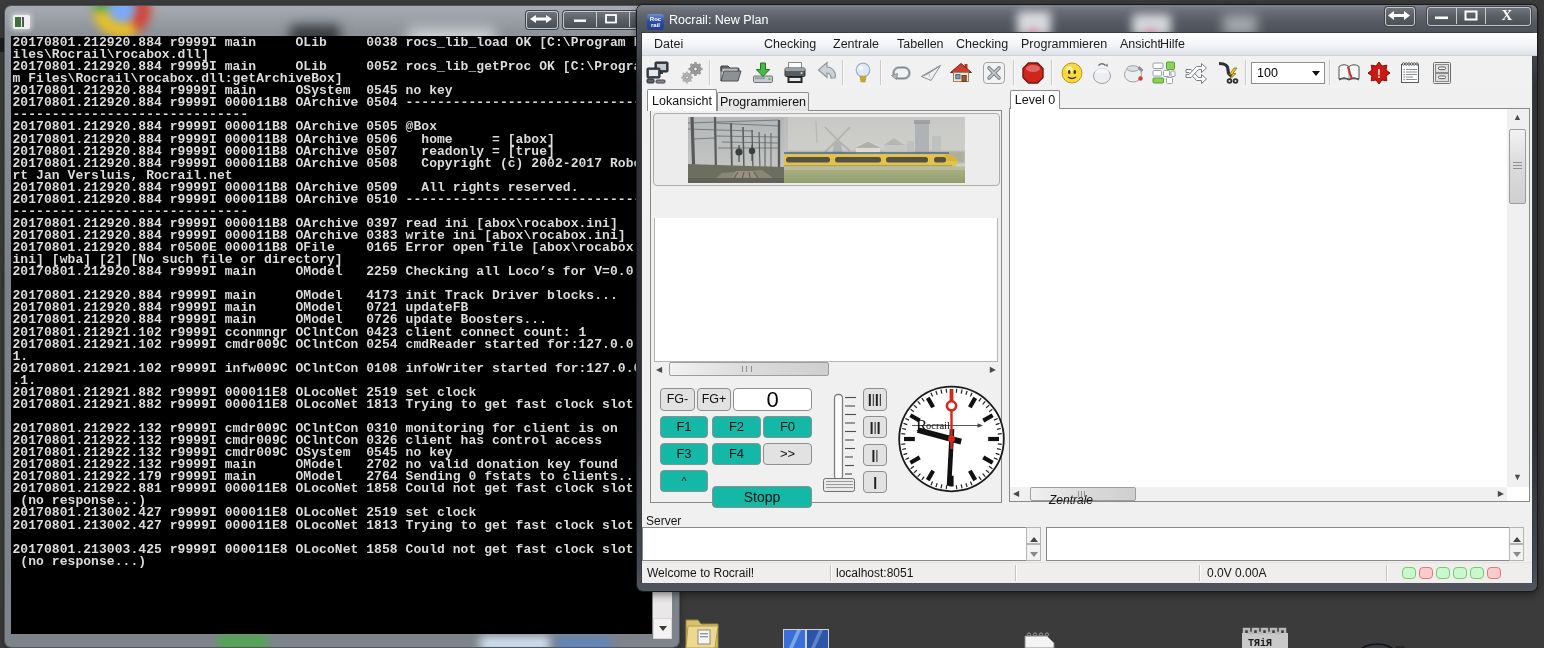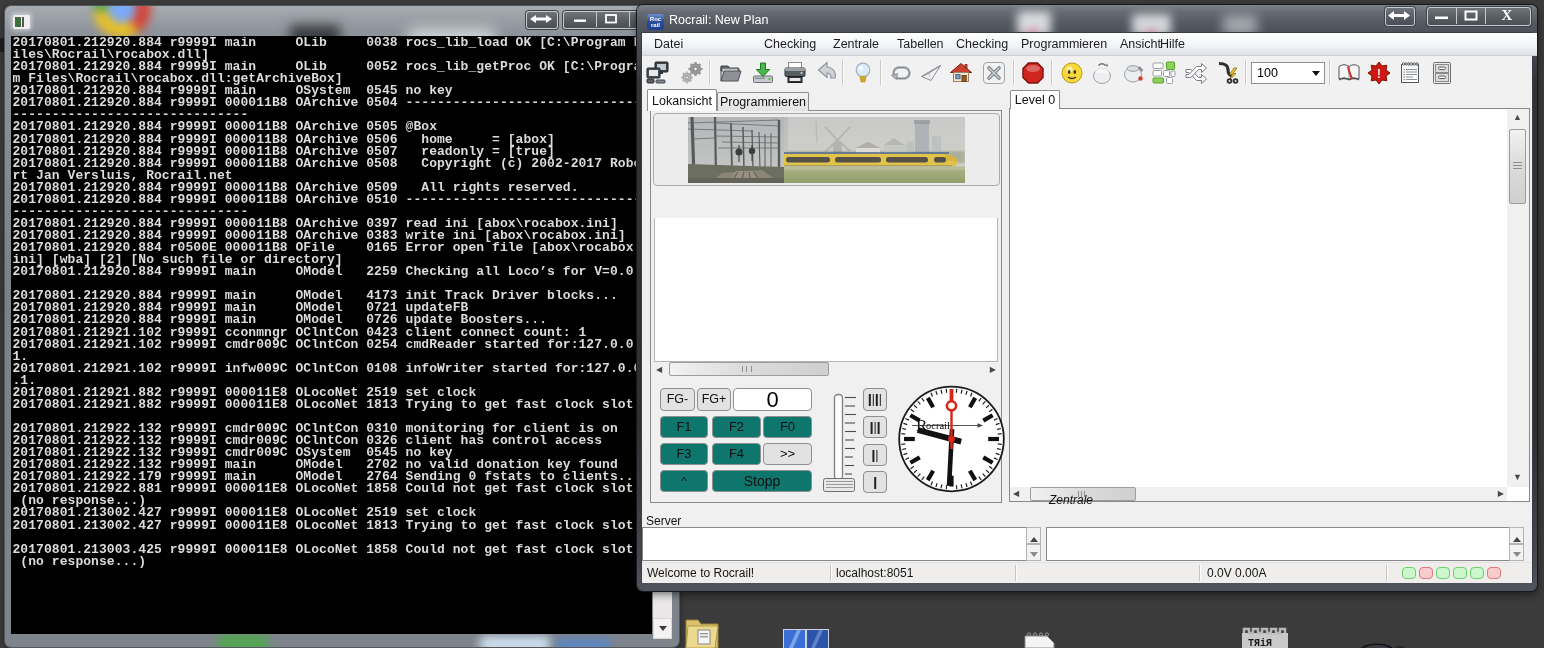--- a/index.html
+++ b/index.html
@@ -43,21 +43,21 @@
   
   .tab{position:absolute;font-size:12.5px;color:#111;
     border:1px solid #8c8c8c;border-bottom:none;border-radius:2px 2px 0 0;box-sizing:border-box;}
   .tabactive{background:#ffffff;z-index:3;}
   .tabinactive{background:linear-gradient(180deg,#f4f4f4,#e2e2e2);z-index:2;}
   
   .page{position:absolute;border:1px solid #898989;background:#f0f0f0;box-sizing:border-box;}
   
   .gbtn{position:absolute;border:1px solid #8f8f8f;border-radius:4px;background:#e2e2e2;
     color:#111;font-size:13px;text-align:center;box-sizing:border-box;}
-  .green{background:#0f766e;}
+  .green{background:#14b8a6;}
   
   .sbtrack{position:absolute;background:#f0f0f0;}
   .sbthumb{position:absolute;background:linear-gradient(180deg,#f2f2f2,#dcdcdc 45%,#cfcfcf);
     border:1px solid #9d9d9d;border-radius:2px;box-sizing:border-box;}
   .sbthumbv{background:linear-gradient(90deg,#f2f2f2,#dcdcdc 45%,#cfcfcf);}
   .sbarrow{position:absolute;color:#4a4a4a;text-align:center;}
   
   #statusbar{left:0;top:529px;width:890px;height:20px;background:#f0eeec;border-top:1px solid #e4e2e0;}
   .ssep{position:absolute;top:2px;width:1px;height:16px;background:#c6c4c2;border-right:1px solid #fdfdfd;}
   .stext{position:absolute;top:3px;font-size:12px;color:#141414;}
@@ -556,21 +556,21 @@
         <div class="gbtn" style="left:46px;top:277px;width:34px;height:23px;line-height:21px;font-size:12.5px;">FG+</div>
         <div class="abs" style="left:82px;top:277px;width:79px;height:23px;background:#fff;border:1px solid #8f8f8f;border-radius:4px;box-sizing:border-box;
              font-size:22px;text-align:center;line-height:21px;color:#000;">0</div>
         <div class="gbtn green" style="left:9px;top:305px;width:48px;height:22px;line-height:20px;">F1</div>
         <div class="gbtn green" style="left:61px;top:305px;width:49px;height:22px;line-height:20px;">F2</div>
         <div class="gbtn green" style="left:112px;top:305px;width:49px;height:22px;line-height:20px;">F0</div>
         <div class="gbtn green" style="left:9px;top:332px;width:48px;height:22px;line-height:20px;">F3</div>
         <div class="gbtn green" style="left:61px;top:332px;width:49px;height:22px;line-height:20px;">F4</div>
         <div class="gbtn" style="left:112px;top:332px;width:49px;height:22px;line-height:20px;">&gt;&gt;</div>
         <div class="gbtn green" style="left:9px;top:359px;width:48px;height:22px;line-height:20px;font-size:11px;">^</div>
-        <div class="gbtn green" style="left:61px;top:359px;width:100px;height:22px;line-height:20px;font-size:14px;">Stopp</div>
+        <div class="gbtn green" style="left:61px;top:375px;width:100px;height:22px;line-height:20px;font-size:14px;">Stopp</div>
 
         <div id="slider" class="abs" style="left:170px;top:280px;width:36px;height:104px;">
 <svg width="36" height="104">
 <rect x="13.5" y="3.5" width="8" height="85" rx="3.5" fill="#fdfdfd" stroke="#7d7d7d" stroke-width="1.3"></rect>
 <g stroke="#4e4e4e" stroke-width="1.1">
 <line x1="24" y1="6.5" x2="35" y2="6.5"></line>
 <line x1="24" y1="15" x2="34" y2="15"></line>
 <line x1="24" y1="23.5" x2="35" y2="23.5"></line>
 <line x1="24" y1="32" x2="34" y2="32"></line>
 <line x1="24" y1="40.5" x2="35" y2="40.5"></line>

